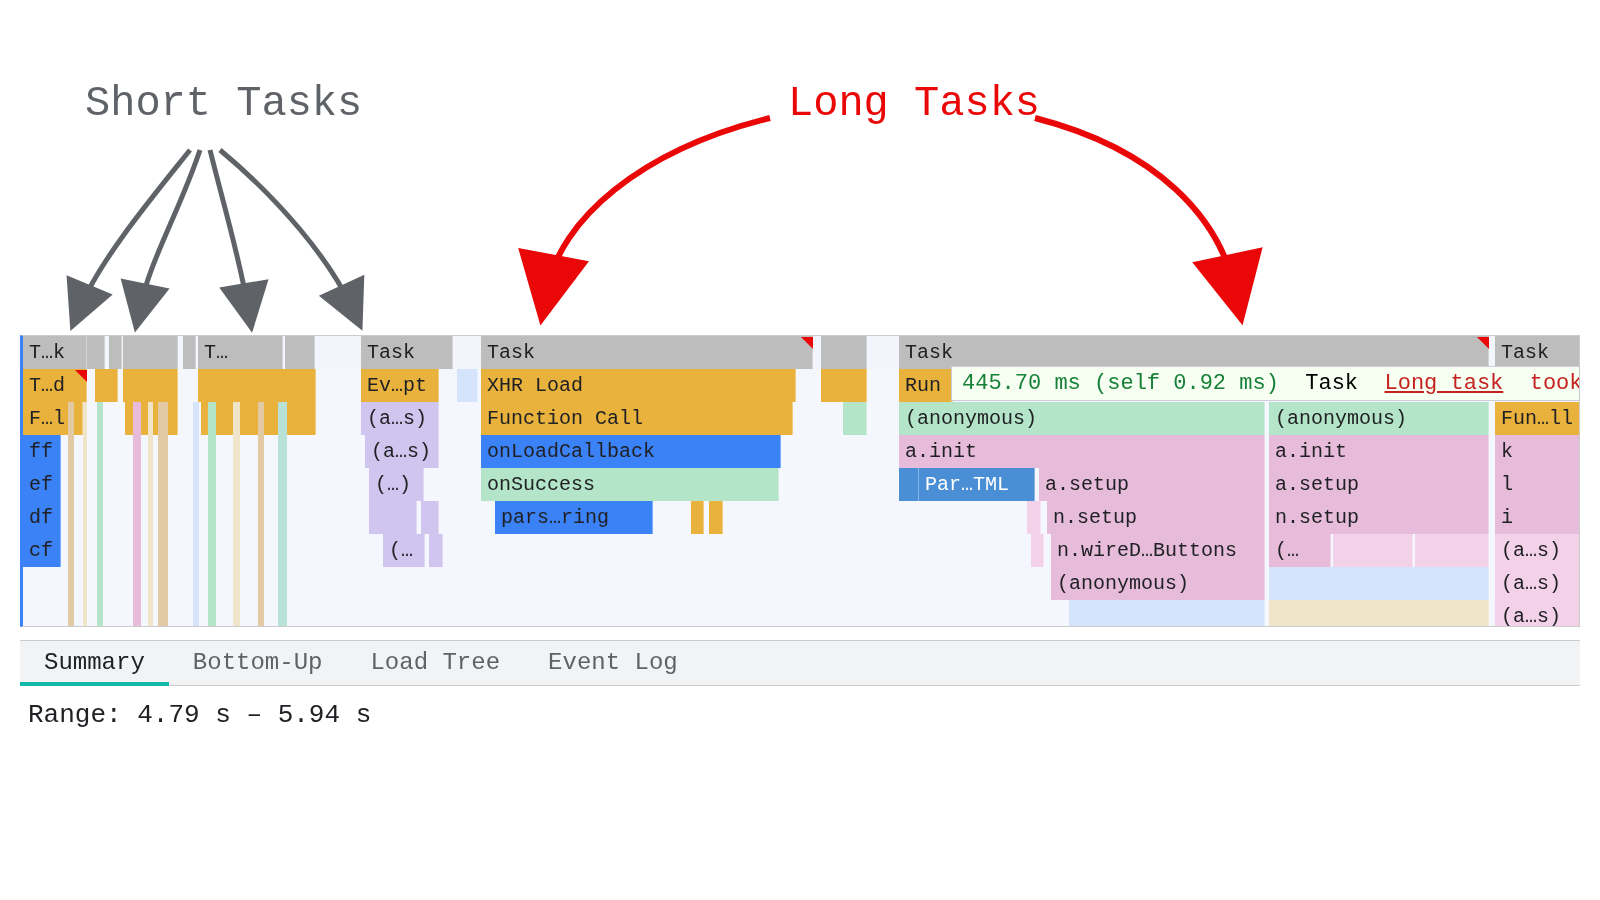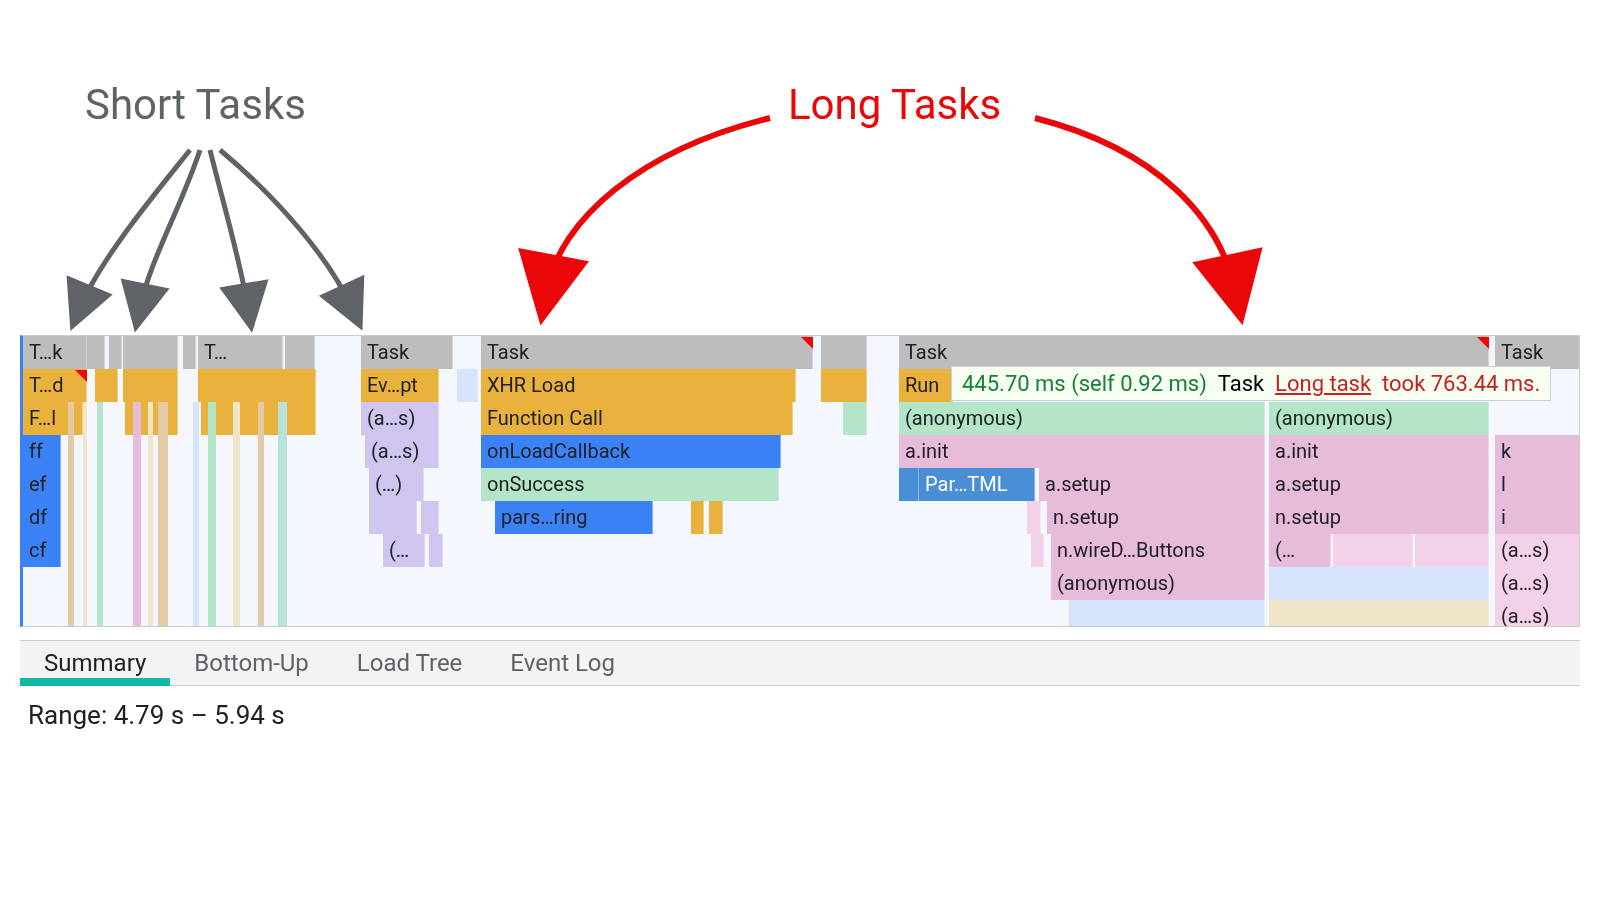--- a/index.html
+++ b/index.html
@@ -1,17 +1,17 @@
 <!DOCTYPE html>
 <html><head>
 <meta charset="utf-8">
 <style>
   * { box-sizing: border-box; margin: 0; padding: 0; }
   html, body { width: 1600px; height: 900px; font-family: "Roboto", "Segoe UI", Arial, sans-serif; background: #fff; }
-  .canvas { position: relative; width: 1600px; height: 768px; }
+  .canvas { position: relative; width: 1600px; height: 768px; font-family: Liberation Mono, monospace; }
 
   
   .anno { position: absolute; font-size: 42px; color: #5f6368; font-weight: 400; }
   .anno.red { color: #ea0707; }
 
   
   .flame { position: absolute; left: 20px; top: 335px; width: 1560px; height: 292px; border: 1px solid #ccc; border-left: 3px solid #3b82f6; overflow: hidden; background:#f2f6fc; }
   .row { position: absolute; left: 0; height: 33px; width: 100%; }
   .slot { position: absolute; top: 0; height: 33px; font-size: 20px; line-height: 33px; padding: 0 6px; white-space: nowrap; overflow: hidden; text-overflow: ellipsis; color: #202124; border-right: 1px solid rgba(255,255,255,.35); }
   .slot.gray   { background: #bdbdbd; }
@@ -33,21 +33,21 @@
   .tri { position: absolute; width: 0; height: 0; border-left: 12px solid transparent; border-top: 12px solid #ea0707; }
 
   
   .tooltip { position:absolute; background:#f6fff2; border:1px solid #ccd; padding:4px 10px; font-size:22px; white-space:nowrap; z-index:50;}
   .tooltip .dur { color:#188038; }
   .tooltip .lt  { color:#c5221f; text-decoration: underline; }
 
   
   .tabs { position:absolute; left:20px; top:640px; width:1560px; height:46px; border-top:1px solid #ccc; border-bottom:1px solid #ccc; background:#f1f3f4; display:flex; align-items:center; }
   .tab { padding: 0 24px; font-size:24px; color:#5f6368; height:46px; line-height:46px; cursor:pointer; }
-  .tab.active { color:#202124; border-bottom:8px solid #14b8a6; }
+  .tab.active { color:#202124; border-bottom:4px solid #14b8a6; }
 
   .range { position:absolute; left:28px; top:700px; font-size:26px; color:#202124; }
 
   svg.arrows { position:absolute; left:0; top:0; pointer-events:none; }
 
   .bgstripes { position:absolute; inset:0; }
 </style>
 </head>
 <body>
 
@@ -236,20 +236,23 @@
       <div class="slot lblue" style="left:1246px;width:220px"></div>
     </div>
     <div class="row" style="top:264px">
       <div class="slot lblue" style="left:1046px;width:196px;height:26px"></div>
       <div class="slot ecru" style="left:1246px;width:220px;height:26px"></div>
     </div>
 
     <div class="row" style="top:0">
       <div class="slot gray" style="left:1472px;width:86px">Task</div>
     </div>
+    <div class="row" style="top:66px">
+      <div class="slot gold" style="left:1472px;width:86px">Fun…ll</div>
+    </div>
     <div class="row" style="top:99px">
       <div class="slot pink" style="left:1472px;width:86px">k</div>
     </div>
     <div class="row" style="top:132px">
       <div class="slot pink" style="left:1472px;width:86px">l</div>
     </div>
     <div class="row" style="top:165px">
       <div class="slot pink" style="left:1472px;width:86px">i</div>
     </div>
     <div class="row" style="top:198px">

